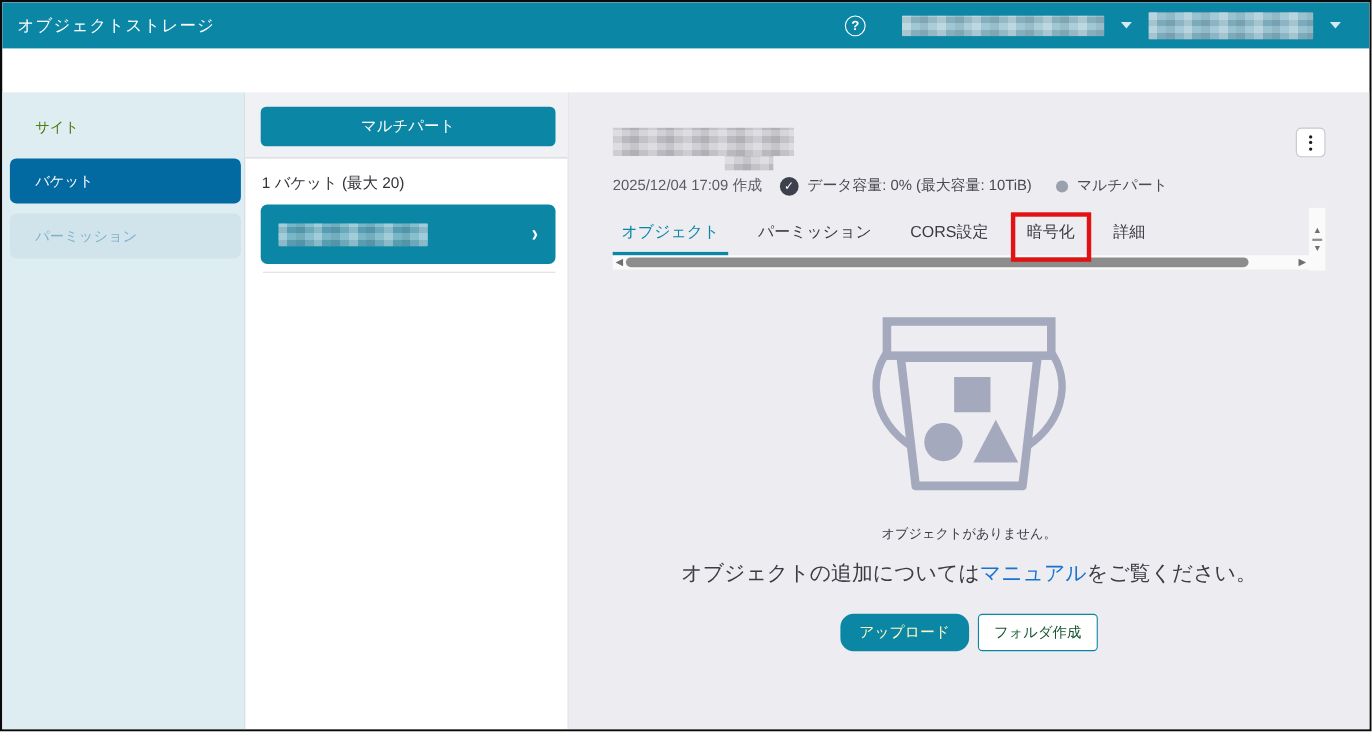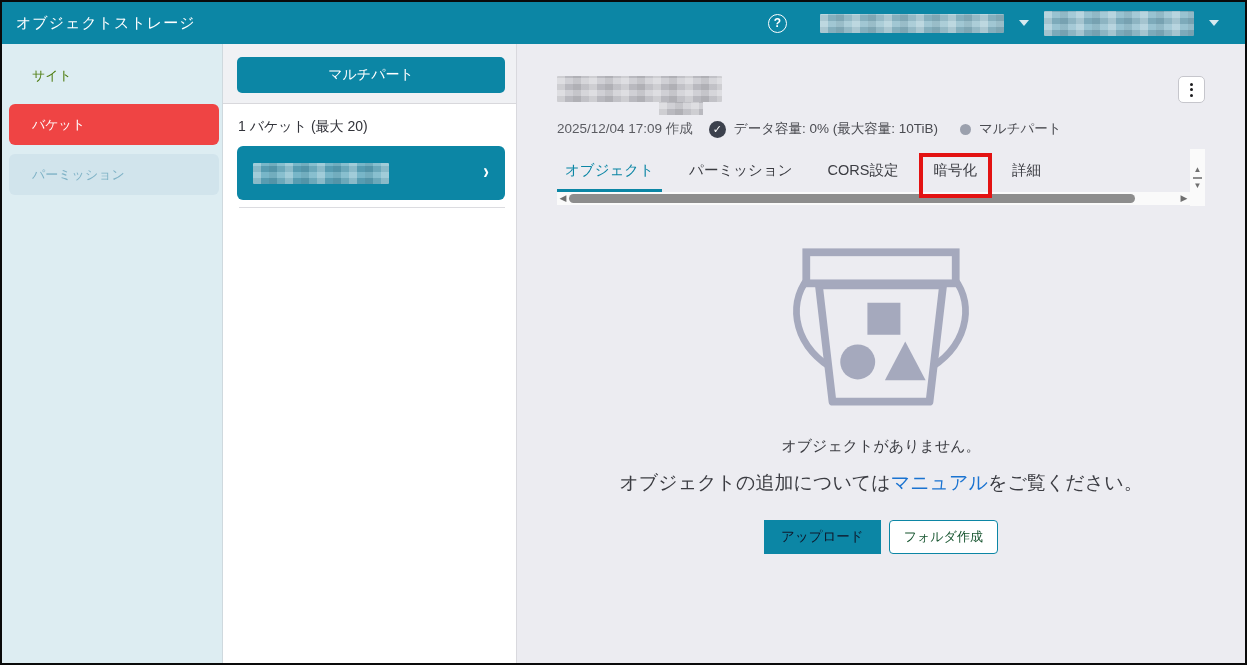--- a/index.html
+++ b/index.html
@@ -1,18 +1,18 @@
 <!DOCTYPE html>
 <html><head>
 <meta charset="utf-8">
 <style>
   * { margin:0; padding:0; box-sizing:border-box; }
   html,body { width:1247px; height:665px; background:#fff; }
   body { font-family:"Liberation Sans","DejaVu Sans",sans-serif; color:#38393f; }
-  .screen { width:1247px; height:665px; border:2px solid #0a0a0a; display:flex; flex-direction:column; overflow:hidden; }
+  .screen { width:1247px; height:665px; border:2px solid #0a0a0a; display:flex; flex-direction:column; overflow:hidden;gap:40px; }
 
   
   .topbar { height:42px; background:#0c86a5; display:flex; align-items:center; padding:0 20px 0 14px; flex:0 0 auto; }
   .topbar-title { color:#fff; font-size:15px; letter-spacing:1px; }
   .topbar-right { margin-left:auto; display:flex; align-items:center; gap:9px; }
   .help-icon { width:19px; height:19px; border:1.6px solid #fff; border-radius:50%; color:#fff;
     font-size:12px; font-weight:bold; display:flex; align-items:center; justify-content:center; margin-right:24px; }
   .caret { width:0; height:0; border-left:5px solid transparent; border-right:5px solid transparent;
     border-top:6px solid #d7e9f0; margin:0 6px; }
   .px { border-radius:1px; background-image:
@@ -20,21 +20,21 @@
       repeating-linear-gradient(0deg, rgba(0,0,0,.07) 0 6px, rgba(255,255,255,.16) 6px 12px); }
   .acct1 { width:184px; height:19px; background-color:#8fbccb; }
   .acct2 { width:150px; height:25px; background-color:#86b7c8; }
 
   
   .layout { flex:1; display:flex; min-height:0; }
 
   .sidebar { width:220px; background:#ddedf2; flex:0 0 auto; padding-top:13px; }
   .side-item { height:38px; display:flex; align-items:center; padding-left:30px; font-size:13px; margin:0 3px 9px 7px; border-radius:6px; }
   .side-item.plain { background:transparent; color:#4d7c0f; padding-left:23px; }
-  .side-item.active { background:#ef4444; color:#fff; padding-left:23px; height:41px; }
+  .side-item.active { background:#0369a1; color:#fff; padding-left:23px; height:41px; }
   .side-item.muted { background:#d1e4ec; color:#7fb2c6; padding-left:23px; height:41px; }
 
   .bucket-col { width:295px; background:#fff; border-left:1px solid #cfd9de; border-right:1px solid #d9d9de; flex:0 0 auto; display:flex; flex-direction:column; }
   .bucket-col-head { background:#f0f1f4; padding:13px 11px 10px 14px; border-bottom:1px solid #d8d8dc; }
   .add-bucket-btn { width:100%; height:36px; background:#0c86a5; color:#fff; border:none; border-radius:5px; font-size:14px; cursor:pointer; font-family:inherit; }
   .bucket-count { font-size:14px; color:#32333a; padding:14px 14px 10px 15px; }
   .bucket-item { margin:0 11px 0 14px; height:54px; background:#0c86a5; border-radius:6px; display:flex; align-items:center; padding:0 16px; cursor:pointer; }
   .bucket-name-px { width:136px; height:21px; background-color:#5ea8be; }
   .bucket-chevron { margin-left:auto; color:#fff; font-size:17px; font-weight:bold; transform:scaleY(1.25); }
   .bucket-divider { height:1px; background:#dcdce0; margin:7px 11px 0 16px; }
@@ -65,25 +65,25 @@
   .hs-track { flex:1; height:9px; display:flex; align-items:center; }
   .hs-thumb { width:93%; height:9px; background:#8d8d8d; border-radius:5px; cursor:pointer; }
   .vscroll { position:absolute; right:-15px; top:1px; width:15px; height:57px; background:#fafafa;
     display:flex; flex-direction:column; align-items:center; justify-content:center; gap:3px; }
   .vs-arrow { font-size:8px; color:#6f6f6f; line-height:1; cursor:pointer; }
   .vs-thumb { width:9px; height:2px; background:#8d8d8d; cursor:pointer; }
 
   
   .empty { display:flex; flex-direction:column; align-items:center; }
   .bucket-art { margin-top:38px; }
-  .empty-msg { margin-top:26px; font-size:15px; color:#3b3c42; }
+  .empty-msg { margin-top:26px; font-size:12px; color:#3b3c42; }
   .empty-hint { margin-top:14px; font-size:19px; color:#3b3c42; }
   .empty-hint a { color:#1a73d1; text-decoration:none; cursor:pointer; }
   .empty-actions { margin-top:24px; display:flex; gap:8px; }
-  .upload-btn { height:34px; padding:0 17px; background:#0c86a5; color:#0f172a; border:none; border-radius:0; font-size:13.5px; font-family:inherit; cursor:pointer; }
+  .upload-btn { height:34px; padding:0 17px; background:#0c86a5; color:#fef9c3; border:none; border-radius:12px; font-size:13.5px; font-family:inherit; cursor:pointer; }
   .folder-btn { height:34px; padding:0 14px; background:#fff; color:#14532d; border:1px solid #0c86a5; border-radius:4px; font-size:13px; font-family:inherit; cursor:pointer;text-align:right; }
 </style>
 </head>
 <body>
 
 <div class="screen">
 
   <header class="topbar">
     <div class="topbar-title">オブジェクトストレージ</div>
     <div class="topbar-right">

